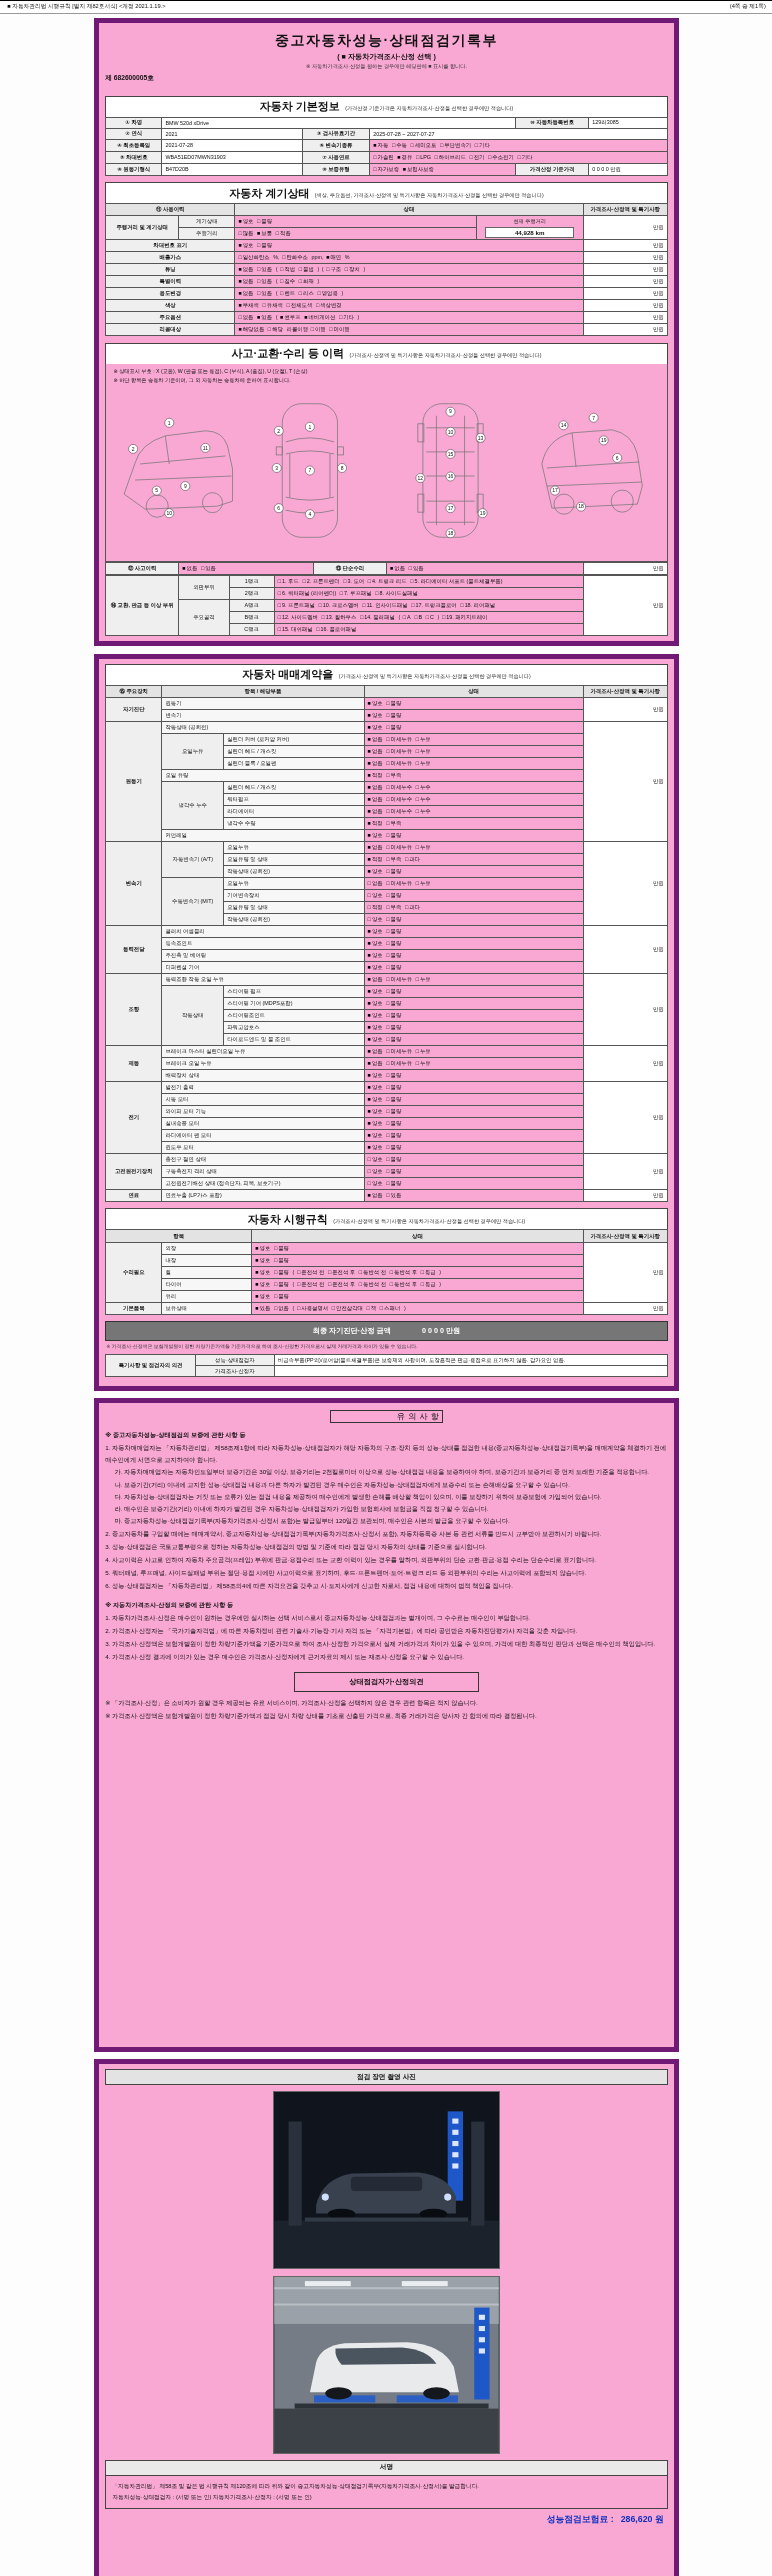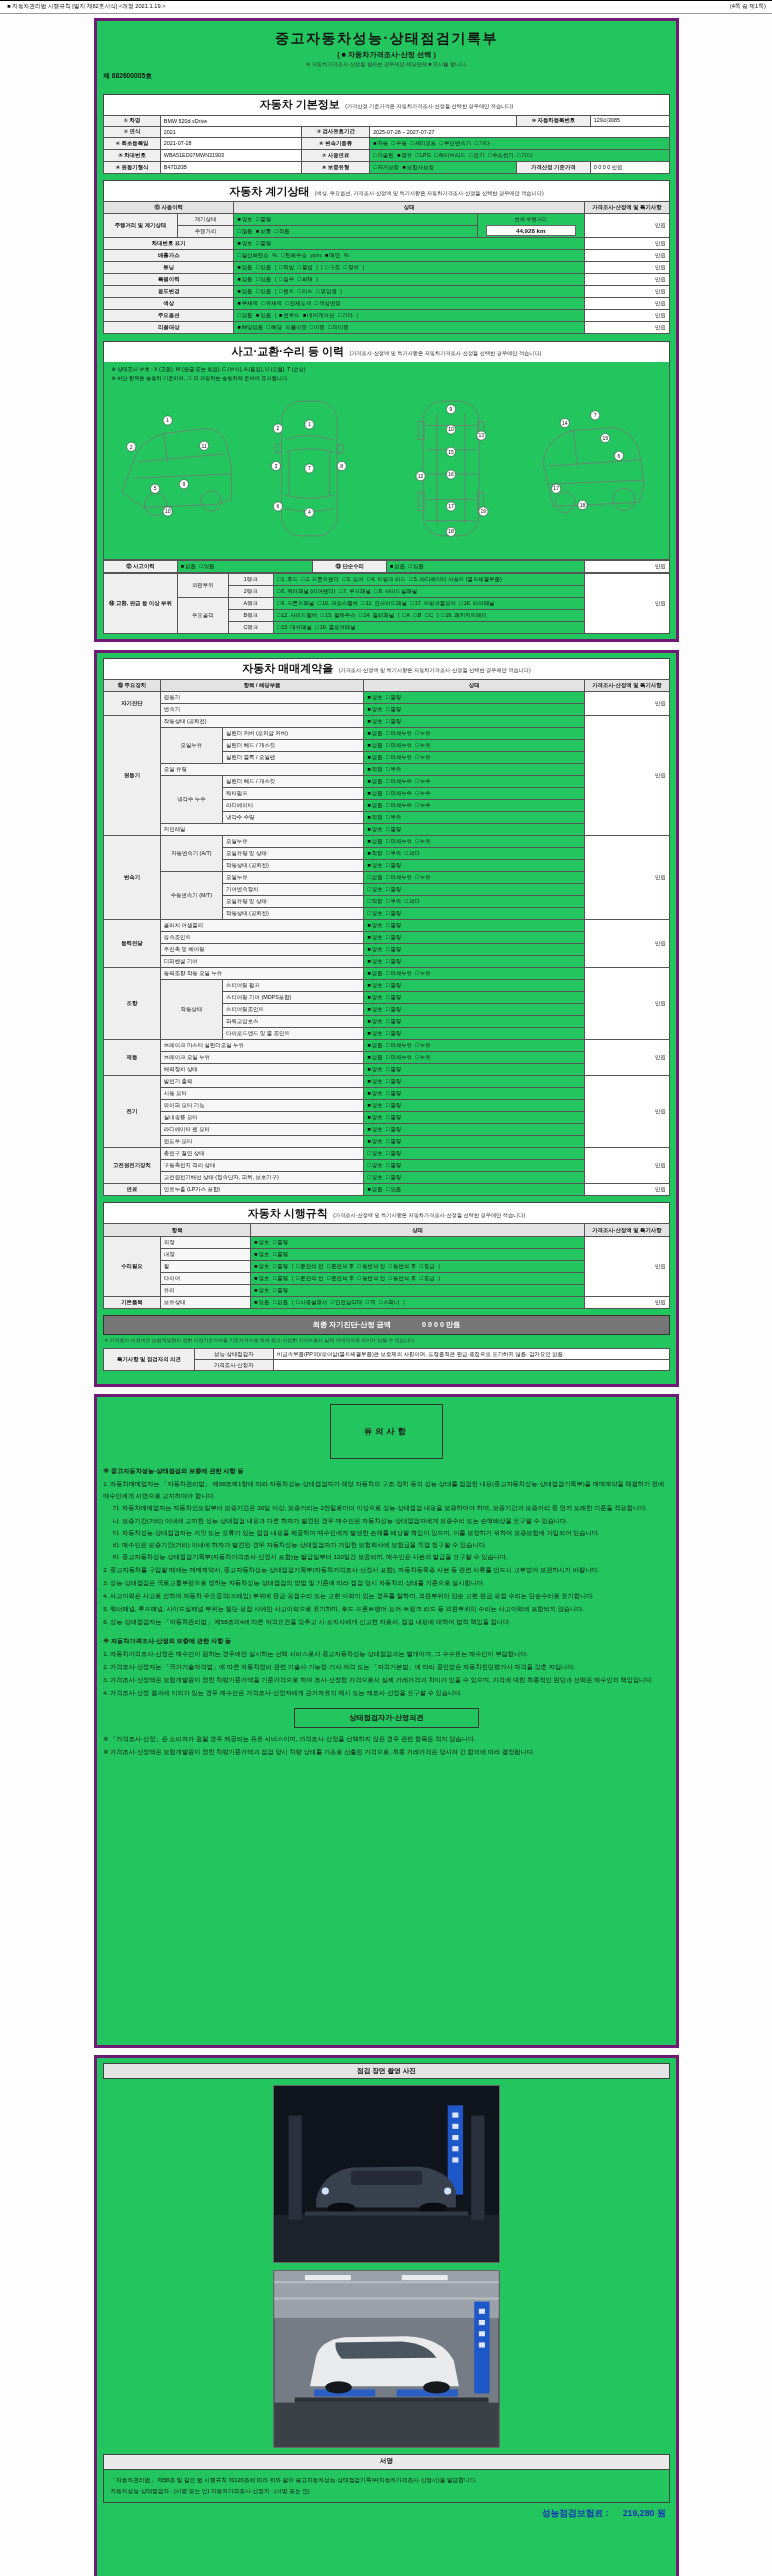--- a/index.html
+++ b/index.html
@@ -3,21 +3,21 @@
 <meta charset="utf-8">
 <style>
 *{box-sizing:border-box;margin:0;padding:0}
 html,body{width:773px}
 body{height:2576px;overflow:hidden;background:#fdfdfd;color:#111;
   font-family:"Liberation Sans","DejaVu Sans",sans-serif;}
 .topbar{display:flex;justify-content:space-between;align-items:center;
   border-top:1px solid #000;border-bottom:0.5px solid #999;background:#fff;
   font-size:5.7px;padding:2.1px 7.2px;}
 .sheet{width:585px;margin:4.1px auto 0;}
-.panel{background:#22c55e;border:3px solid #701a75;padding:5.2px 6.2px;margin-bottom:7.2px;}
+.panel{background:#f9a8d4;border:5px solid #701a75;padding:5.2px 6.2px;margin-bottom:7.2px;}
 .panel1{min-height:587px}.panel2{min-height:737px}.panel3{min-height:654px}.panel4{min-height:531px}
 .doc-head{position:relative;padding:3.1px 0 5.2px;}
 .main-title{text-align:center;font-size:14px;font-weight:bold;letter-spacing:1.5px;}
 .sub-title{text-align:center;font-size:7.2px;font-weight:bold;margin-top:2.1px;}
 .sub-note{text-align:center;font-size:5.2px;color:#333;margin-top:1.5px;}
 .doc-no{font-size:6.7px;font-weight:bold;margin:4.1px 0 1px;}
 .sec-head{border:0.5px solid #444;border-bottom:0;background:#fff;text-align:center;padding:2.6px;margin-top:6.2px;}
 .sec-title{font-weight:bold;font-size:11px;}
 .sec-note{font-size:5.2px;margin-left:3.1px;color:#222;}
 table.t{width:100%;border-collapse:collapse;table-layout:fixed;}
@@ -35,37 +35,37 @@
 .tx{margin:0 2.6px 0 0;font-size:5.4px;color:#222;}
 .kv-k{font-size:5.2px;text-align:center;color:#222;}
 .kv-v{font-weight:bold;border:0.5px solid #666;background:#fff;text-align:center;
   margin:1.5px auto 0;padding:1px 4.1px;width:90%;font-size:6.2px;}
 .legend{font-size:5.2px;padding:2.1px 4.1px 0;color:#111;}
 .diagram-wrap{border:0.5px solid #555;border-top:0;padding:2.1px 3.1px 4.1px;}
 .diagram-wrap svg{display:block;width:100%;height:173px;}
 .final-bar{margin-top:6.2px;border:0.5px solid #333;background:#767676;color:#fff;
   display:flex;justify-content:center;gap:31px;padding:4.1px;font-size:7.2px;font-weight:bold;}
 .final-note{font-size:4.9px;color:#333;padding:2.1px 1px 0;}
-.notice-title{border:0.8px solid #333;width:113px;margin:2.1px auto 6.2px;text-align:center;
-  font-size:8.2px;font-weight:bold;padding:21px;letter-spacing:3.1px;}
+.notice-title{border:0.8px solid #333;width:113px;margin:2.1px auto 6.2px;text-align:right;
+  font-size:8.2px;font-weight:normal;padding:0;letter-spacing:3.1px;}
 .ln{font-size:6.2px;line-height:1.95;}
 .ln.hd{font-weight:bold;margin-top:6.2px;}
 .ln.p{margin-top:1px;}
 .ln.s{padding-left:9.3px;}
 .op-box{border:0.8px solid #333;width:185px;margin:9.3px auto 5.2px;text-align:center;
   font-weight:bold;font-size:7.2px;padding:3.6px;}
 .photo-head{border:0.5px solid #444;background:#e3e3e3;text-align:center;font-weight:bold;
   font-size:6.7px;padding:2.6px;}
 .photo{width:227px;height:178px;margin:6.2px auto;border:0.5px solid #666;background:#0e1218;overflow:hidden;}
 .photo svg{display:block;width:100%;height:100%;}
 .sign-box{border:0.5px solid #444;margin-top:5.2px;}
 .sign-head{background:#e9e9e9;border-bottom:0.5px solid #444;text-align:center;
   font-weight:bold;font-size:6.7px;padding:2.6px;}
 .sign-body{padding:5.2px 6.2px;font-size:5.7px;line-height:1.9;}
-.fee{display:flex;justify-content:flex-end;align-items:baseline;gap:14px;
+.fee{display:flex;justify-content:flex-end;align-items:baseline;gap:7px;
   color:#1230bf;font-weight:bold;font-size:8.8px;padding:5.2px 4.1px 1px;}
 </style>
 </head>
 <body>
 
 <div class="topbar">
   <span>■ 자동차관리법 시행규칙 [별지 제82호서식] &lt;개정 2021.1.19.&gt;</span>
   <span>(4쪽 중 제1쪽)</span>
 </div>
 
@@ -798,18 +798,18 @@
 
     <div class="sign-box">
       <div class="sign-head">서명</div>
       <div class="sign-body">
         <div>「자동차관리법」 제58조 및 같은 법 시행규칙 제120조에 따라 위와 같이 중고자동차성능·상태점검기록부(자동차가격조사·산정서)를 발급합니다.</div>
         <div>자동차성능·상태점검자 : (서명 또는 인)      자동차가격조사·산정자 : (서명 또는 인)</div>
       </div>
     </div>
     <div class="fee">
       <span>성능점검보험료 :</span>
-      <span>219,280 원</span>
+      <span>286,620 원</span>
     </div>
   </section>
 
 </div>
 
 
 </body></html>

